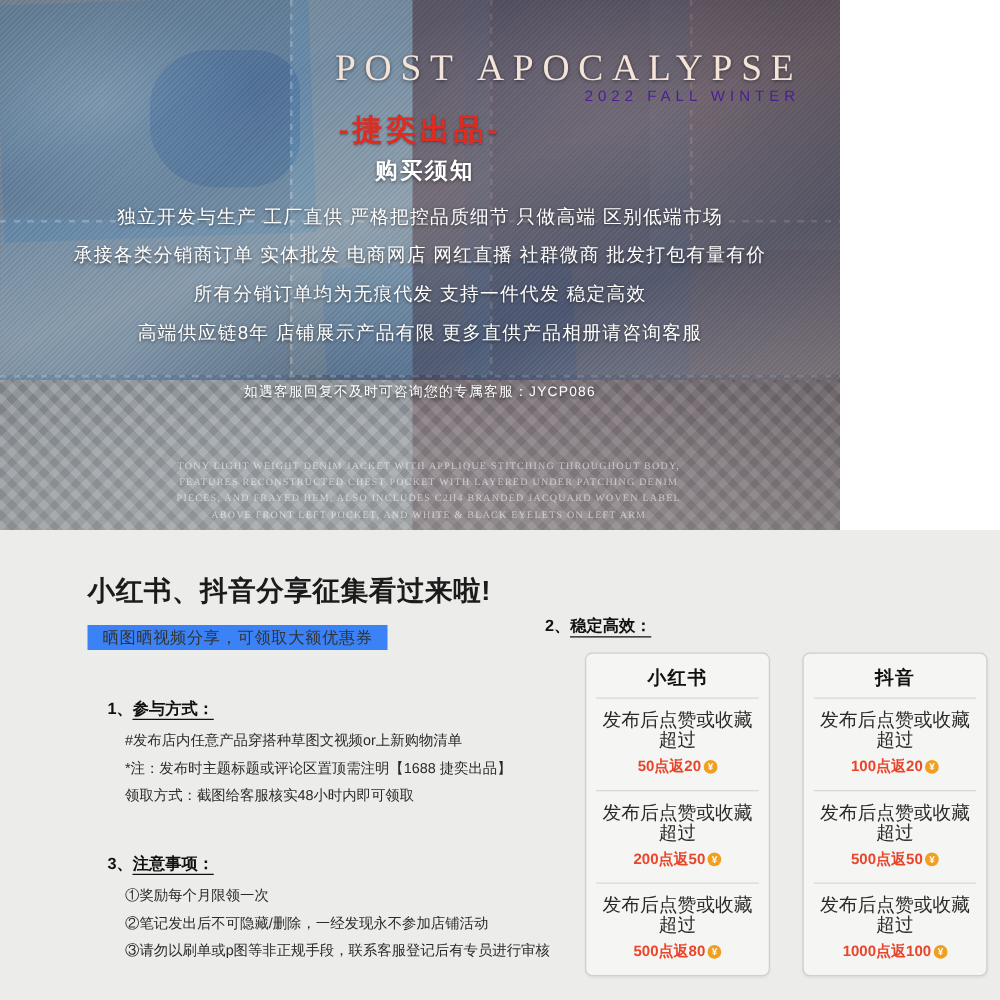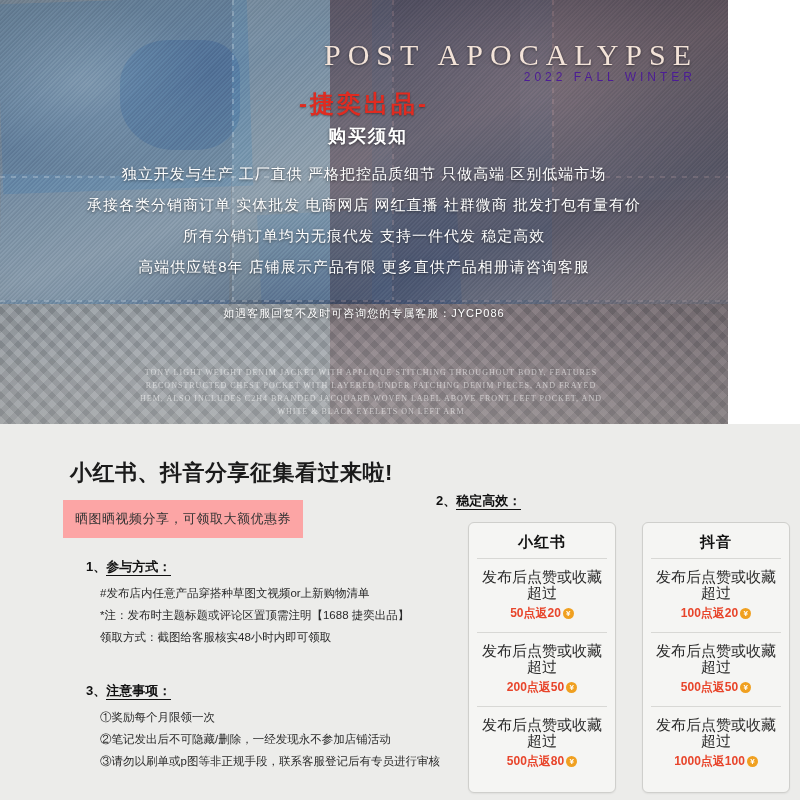--- a/index.html
+++ b/index.html
@@ -16,21 +16,21 @@
   .page {
     position: relative;
     width: 800px;
     height: 800px;
     overflow: hidden;
   }
 
   
   .hero {
     position: relative;
-    width: 728px;
+    width: 672px;
     height: 424px;
     overflow: hidden;
     background: #8e99a6;
   }
   .denim-bg {
     position: absolute;
     inset: 0;
     background:
       
       radial-gradient(ellipse 180px 120px at 12% 20%, rgba(255,255,255,0.18), rgba(255,255,255,0) 70%),
@@ -193,26 +193,26 @@
     position: absolute;
     left: 70px;
     top: 34px;
     font-size: 22px;
     font-weight: bold;
     color: #1b1b1b;
     letter-spacing: 0.5px;
   }
   .promo-sub {
     position: absolute;
-    left: 63px;
+    left: 70px;
     top: 76px;
     font-size: 13px;
     color: #333;
-    background: #fca5a5;
-    padding: 10px 12px;
+    background: #3b82f6;
+    padding: 1px 12px;
     letter-spacing: 0.5px;
   }
 
   .sec-head {
     position: absolute;
     font-size: 13px;
     font-weight: bold;
     color: #111;
   }
   .sec-head .num { color: #111; }
@@ -248,21 +248,21 @@
     left: 468px;
     top: 98px;
     display: flex;
     gap: 26px;
   }
   .card {
     width: 130px;
     background: #f5f5f3;
     border: 1px solid #cfcfcc;
     border-radius: 6px;
-    padding: 10px 8px 12px 8px;
+    padding: 10px 8px 0 8px;
     box-shadow: 0 1px 2px rgba(0,0,0,0.06);
   }
   .card-title {
     text-align: center;
     font-size: 15px;
     font-weight: bold;
     color: #111;
     letter-spacing: 1px;
     margin-bottom: 6px;
   }

